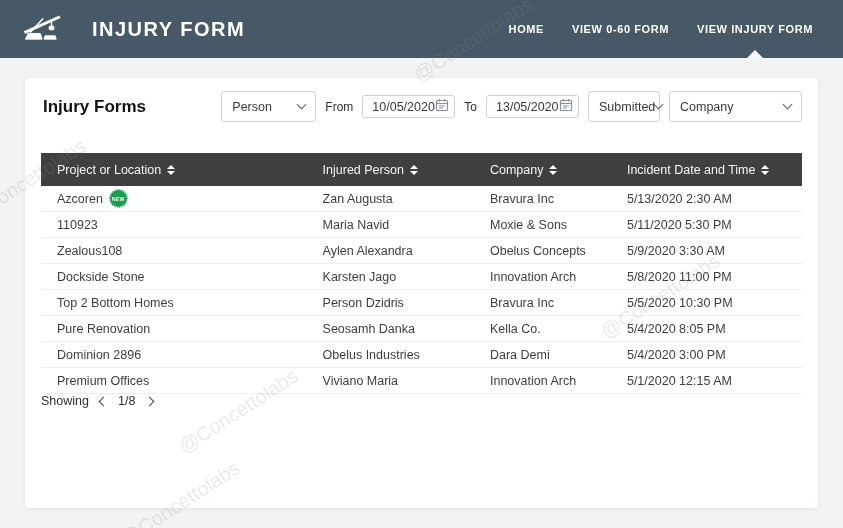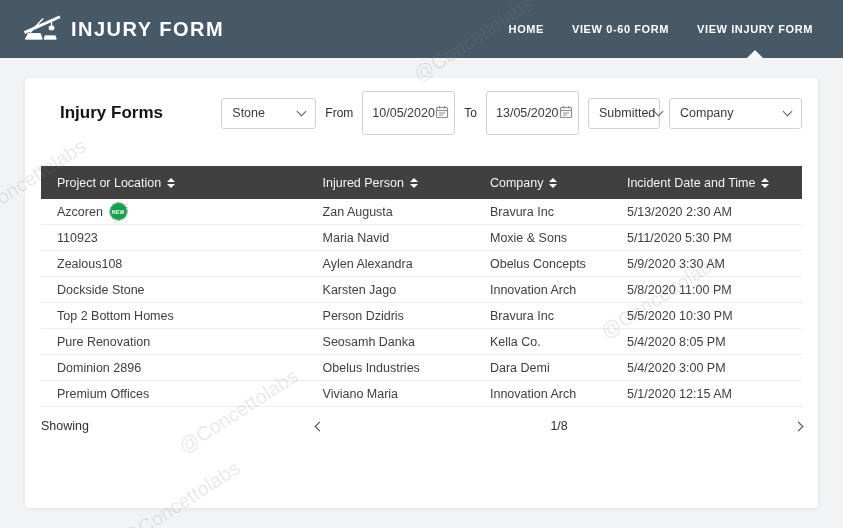--- a/index.html
+++ b/index.html
@@ -1,45 +1,45 @@
 <!DOCTYPE html>
 <html><head>
 <meta charset="utf-8">
 <style>
   * { margin:0; padding:0; box-sizing:border-box; }
   html,body { width:843px; height:528px; overflow:hidden; }
   body { font-family:"Liberation Sans","DejaVu Sans",sans-serif; background:#f2f3f5; position:relative; }
 
   
   .topbar { height:58px; background:#475866; display:flex; align-items:center; padding:0 22px; position:relative; }
-  .logo { display:flex; align-items:center; gap:3px; cursor:pointer; }
+  .logo { display:flex; align-items:center; gap:24px; cursor:pointer; }
   .logo-text { color:#fff; font-size:20px; font-weight:bold; letter-spacing:1.5px; }
   .nav { margin-left:auto; display:flex; gap:28px; height:58px; align-items:stretch; padding-right:8px; }
   .nav-item { color:#fff; font-size:11px; font-weight:bold; letter-spacing:.6px; display:flex; align-items:center; position:relative; cursor:pointer; }
   .active-ind { display:none; position:absolute; bottom:0; left:50%; transform:translateX(-50%);
     width:0; height:0; border-left:8px solid transparent; border-right:8px solid transparent; border-bottom:8px solid #f6f7f8; }
   .nav-item.active .active-ind { display:block; }
 
   
   .card { position:absolute; left:25px; right:25px; top:78px; bottom:20px; background:#fff;
     border-radius:4px; box-shadow:0 1px 5px rgba(0,0,0,.07); padding:13px 16px 0 16px; }
 
   
   .filter-row { display:flex; align-items:center; }
-  .page-title { font-size:17px; font-weight:bold; color:#141414; padding-left:2px;margin-left:17px; }
+  .page-title { font-size:17px; font-weight:bold; color:#141414; padding-left:2px; }
   .controls { margin-left:auto; display:flex; align-items:center; gap:9px; }
   .sel { height:31px; border:1px solid #cdd2d6; border-radius:3px; background:#fff; display:flex;
     align-items:center; justify-content:space-between; padding:0 10px; font-size:12.5px; color:#3a3a3a; cursor:pointer; }
   .sel-region { width:95px; }
   .sel-status { width:72px; }
   .sel-company { width:133px; }
   .chev { width:7px; height:7px; border-right:1.6px solid #5a6268; border-bottom:1.6px solid #5a6268;
     transform:rotate(45deg); margin-top:-4px; flex:none; }
   .flabel { font-size:12px; font-weight:normal; color:#2f2f2f; }
-  .dinput { width:93px; height:44px; border:1px solid #cdd2d6; border-radius:3px; background:#fff;
+  .dinput { width:93px; height:23px; border:1px solid #cdd2d6; border-radius:3px; background:#fff;
     display:flex; align-items:center; justify-content:space-between; padding:0 7px 0 9px; font-size:12.5px; color:#3a3a3a; cursor:pointer; }
   .cal-ico { flex:none; }
 
   
   .table { margin-top:31px; }
   .thead { background:#404040; display:grid; grid-template-columns:37% 22% 18% 23%; height:33px; align-items:center; }
   .th { color:#f2f5f7; font-size:12.5px; display:flex; align-items:center; gap:6px; cursor:pointer; }
   .th.c1 { padding-left:16px; }
   .sort { display:inline-flex; flex-direction:column; gap:2px; }
   .sort i { display:block; width:0; height:0; border-left:4px solid transparent; border-right:4px solid transparent; }
@@ -47,21 +47,21 @@
   .sort .dn { border-top:4px solid #fff; }
   .trow { display:grid; grid-template-columns:37% 22% 18% 23%; height:26px; align-items:center;
     border-bottom:1px solid #ededed; font-size:12.5px; color:#3e3e3e; }
   .cell.c1 { padding-left:16px; display:flex; align-items:center; }
   .badge { display:none; width:17px; height:17px; border-radius:50%; background:#1a9e4f; color:#fff;
     font-size:5px; font-weight:bold; letter-spacing:.3px; align-items:center; justify-content:center;
     margin-left:7px; outline:1.5px dotted #1a9e4f; }
   .badge.show { display:inline-flex; }
 
   
-  .pager { display:flex; align-items:center; justify-content:space-between; gap:11px; margin-top:12px; font-size:12.5px; color:#2f2f2f; }
+  .pager { display:flex; align-items:center; justify-content:flex-start; gap:11px; font-size:12.5px; color:#2f2f2f; }
   .pchev { width:7px; height:7px; border-right:1.5px solid #444; border-bottom:1.5px solid #444; cursor:pointer; }
   .pchev.left { transform:rotate(135deg); }
   .pchev.right { transform:rotate(-45deg); }
 
   
   .wm { position:absolute; font-size:20px; color:rgba(130,136,142,.18); transform:rotate(-33deg);
     white-space:nowrap; pointer-events:none; z-index:5; }
 </style>
 </head>
 <body>
@@ -97,21 +97,21 @@
     </div>
   </div>
 </div>
 
 <div class="card">
 
   <div class="filter-row">
     <div class="page-title">Injury Forms</div>
     <div class="controls">
       <div class="sel sel-region">
-        <span>Stone</span>
+        <span>Person</span>
         <span class="chev"></span>
       </div>
       <span class="flabel">From</span>
       <div class="dinput">
         <span>10/05/2020</span>
         <span class="cal-ico">
           <svg width="14" height="14" viewBox="0 0 14 14" fill="none" stroke="#8a9096" stroke-width="1.2">
             <rect x="1.5" y="2.5" width="11" height="10" rx="1"></rect>
             <path d="M1.5 5.5 H12.5"></path>
             <path d="M4.5 1 V3.5 M9.5 1 V3.5"></path>

